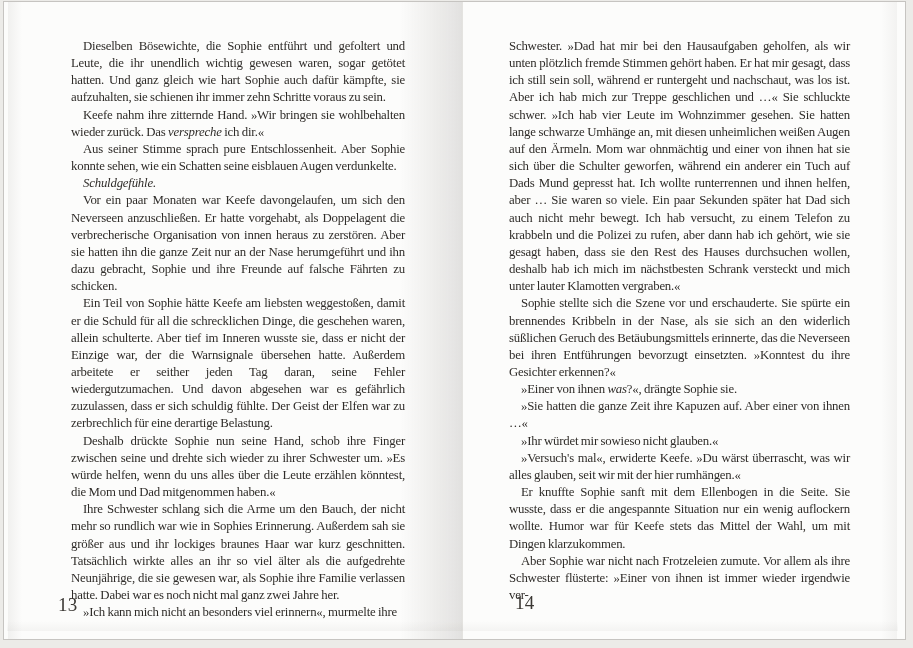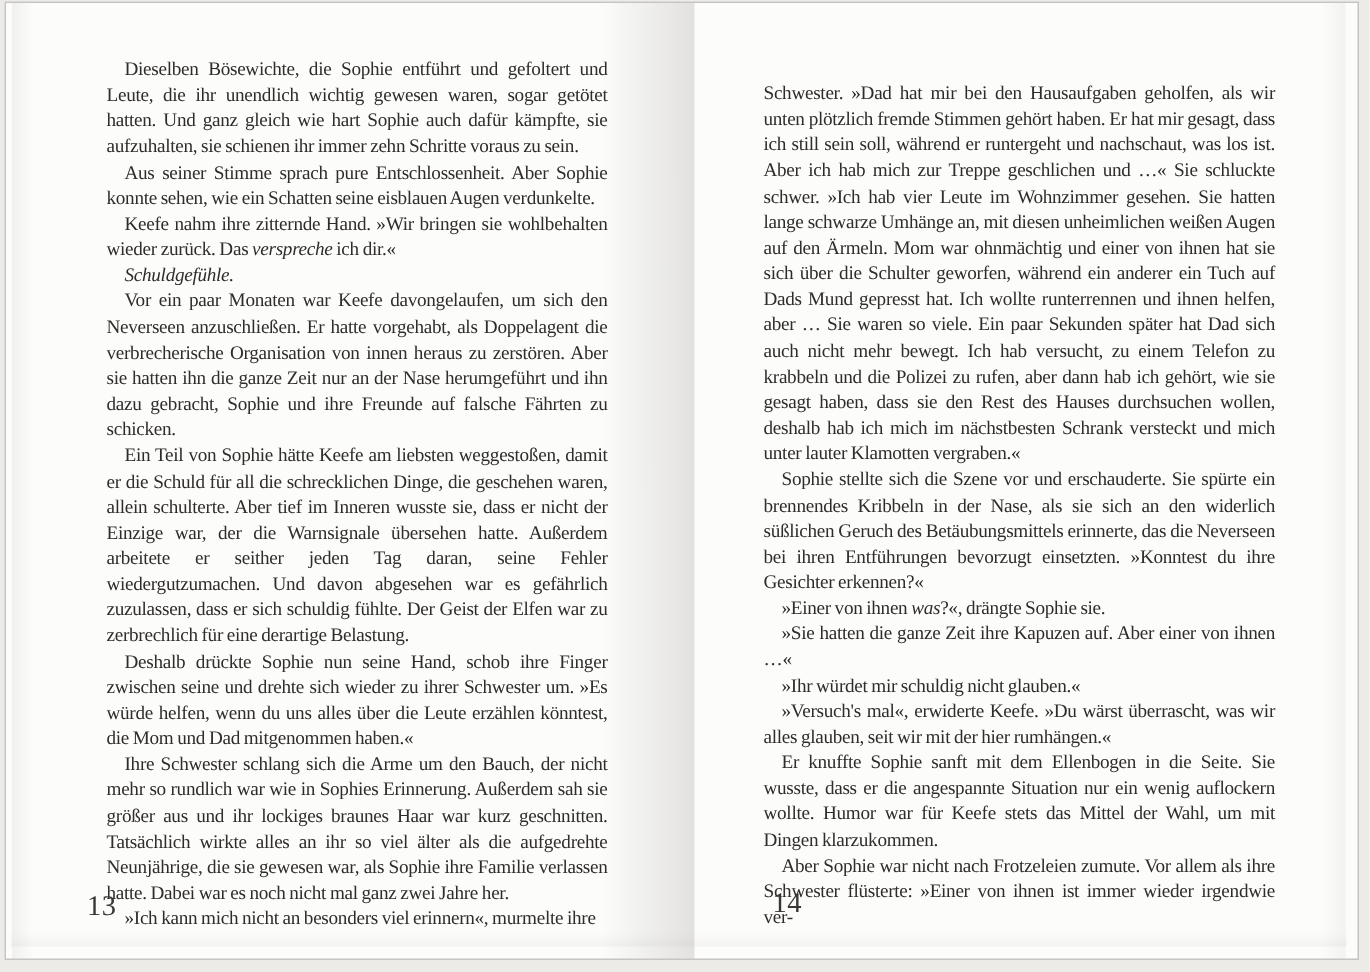--- a/index.html
+++ b/index.html
@@ -42,21 +42,21 @@
     text-align: justify;
     font-size: 12.8px;
     line-height: 17.15px;
     letter-spacing: -0.2px;
     word-spacing: -0.5px;
     color: #2f2c29;
     hyphens: auto;
     -webkit-hyphens: auto;
   }
   .text-col.left  { left: 67px;  width: 334px; }
-  .text-col.right { left: 505px; width: 341px; margin-top: 16px; }
+  .text-col.right { left: 505px; width: 341px; }
   .text-col p { margin: 0; text-indent: 12px; }
   .text-col p.noindent { text-indent: 0; }
   .it { font-style: italic; }
   .pageno {
     position: absolute; font-size: 19px; color: #3a3733; letter-spacing: 0.3px;
   }
   .pageno.left  { left: 54px; top: 592px; }
   .pageno.right { left: 511px; width: 341px; text-align: left; top: 590px; }
 </style>
 </head>
@@ -64,36 +64,36 @@
 
 <div class="photo">
   <div class="spread">
     <div class="edge-left"></div>
     <div class="edge-right"></div>
     <div class="edge-bottom"></div>
     <div class="gutter"></div>
 
     <div class="text-col left">
         <p><span>Dieselben Bösewichte, die Sophie entführt und gefoltert und Leute, die ihr unendlich wichtig gewesen waren, sogar getötet hatten. Und ganz gleich wie hart Sophie auch dafür kämpfte, sie aufzuhalten, sie schienen ihr immer zehn Schritte voraus zu sein.</span></p>
+        <p><span>Keefe nahm ihre zitternde Hand. »Wir bringen sie wohlbehalten wieder zurück. Das </span><span class="it">verspreche</span><span> ich dir.«</span></p>
         <p><span>Aus seiner Stimme sprach pure Entschlossenheit. Aber Sophie konnte sehen, wie ein Schatten seine eisblauen Augen verdunkelte.</span></p>
-        <p><span>Keefe nahm ihre zitternde Hand. »Wir bringen sie wohlbehalten wieder zurück. Das </span><span class="it">verspreche</span><span> ich dir.«</span></p>
         <p><span class="it">Schuldgefühle.</span></p>
         <p><span>Vor ein paar Monaten war Keefe davongelaufen, um sich den Neverseen anzuschließen. Er hatte vorgehabt, als Doppelagent die verbrecherische Organisation von innen heraus zu zerstören. Aber sie hatten ihn die ganze Zeit nur an der Nase herumgeführt und ihn dazu gebracht, Sophie und ihre Freunde auf falsche Fährten zu schicken.</span></p>
         <p><span>Ein Teil von Sophie hätte Keefe am liebsten weggestoßen, damit er die Schuld für all die schrecklichen Dinge, die geschehen waren, allein schulterte. Aber tief im Inneren wusste sie, dass er nicht der Einzige war, der die Warnsignale übersehen hatte. Außerdem arbeitete er seither jeden Tag daran, seine Fehler wiedergutzumachen. Und davon abgesehen war es gefährlich zuzulassen, dass er sich schuldig fühlte. Der Geist der Elfen war zu zerbrechlich für eine derartige Belastung.</span></p>
         <p><span>Deshalb drückte Sophie nun seine Hand, schob ihre Finger zwischen seine und drehte sich wieder zu ihrer Schwester um. »Es würde helfen, wenn du uns alles über die Leute erzählen könntest, die Mom und Dad mitgenommen haben.«</span></p>
         <p><span>Ihre Schwester schlang sich die Arme um den Bauch, der nicht mehr so rundlich war wie in Sophies Erinnerung. Außerdem sah sie größer aus und ihr lockiges braunes Haar war kurz geschnitten. Tatsächlich wirkte alles an ihr so viel älter als die aufgedrehte Neunjährige, die sie gewesen war, als Sophie ihre Familie verlassen hatte. Dabei war es noch nicht mal ganz zwei Jahre her.</span></p>
         <p><span>»Ich kann mich nicht an besonders viel erinnern«, murmelte ihre</span></p>
       </div>
 
     <div class="text-col right">
         <p class="noindent"><span>Schwester. »Dad hat mir bei den Hausaufgaben geholfen, als wir unten plötzlich fremde Stimmen gehört haben. Er hat mir gesagt, dass ich still sein soll, während er runtergeht und nachschaut, was los ist. Aber ich hab mich zur Treppe geschlichen und …« Sie schluckte schwer. »Ich hab vier Leute im Wohnzimmer gesehen. Sie hatten lange schwarze Umhänge an, mit diesen unheimlichen weißen Augen auf den Ärmeln. Mom war ohnmächtig und einer von ihnen hat sie sich über die Schulter geworfen, während ein anderer ein Tuch auf Dads Mund gepresst hat. Ich wollte runterrennen und ihnen helfen, aber … Sie waren so viele. Ein paar Sekunden später hat Dad sich auch nicht mehr bewegt. Ich hab versucht, zu einem Telefon zu krabbeln und die Polizei zu rufen, aber dann hab ich gehört, wie sie gesagt haben, dass sie den Rest des Hauses durchsuchen wollen, deshalb hab ich mich im nächstbesten Schrank versteckt und mich unter lauter Klamotten vergraben.«</span></p>
         <p><span>Sophie stellte sich die Szene vor und erschauderte. Sie spürte ein brennendes Kribbeln in der Nase, als sie sich an den widerlich süßlichen Geruch des Betäubungsmittels erinnerte, das die Neverseen bei ihren Entführungen bevorzugt einsetzten. »Konntest du ihre Gesichter erkennen?«</span></p>
         <p><span>»Einer von ihnen </span><span class="it">was</span><span>?«, drängte Sophie sie.</span></p>
         <p><span>»Sie hatten die ganze Zeit ihre Kapuzen auf. Aber einer von ihnen …«</span></p>
-        <p><span>»Ihr würdet mir schuldig nicht glauben.«</span></p>
+        <p><span>»Ihr würdet mir sowieso nicht glauben.«</span></p>
         <p><span>»Versuch's mal«, erwiderte Keefe. »Du wärst überrascht, was wir alles glauben, seit wir mit der hier rumhängen.«</span></p>
         <p><span>Er knuffte Sophie sanft mit dem Ellenbogen in die Seite. Sie wusste, dass er die angespannte Situation nur ein wenig auflockern wollte. Humor war für Keefe stets das Mittel der Wahl, um mit Dingen klarzukommen.</span></p>
         <p><span>Aber Sophie war nicht nach Frotzeleien zumute. Vor allem als ihre Schwester flüsterte: »Einer von ihnen ist immer wieder irgendwie ver-</span></p>
       </div>
 
     <div class="pageno left">13</div>
 
     <div class="pageno right">14</div>
   </div>
 </div>

